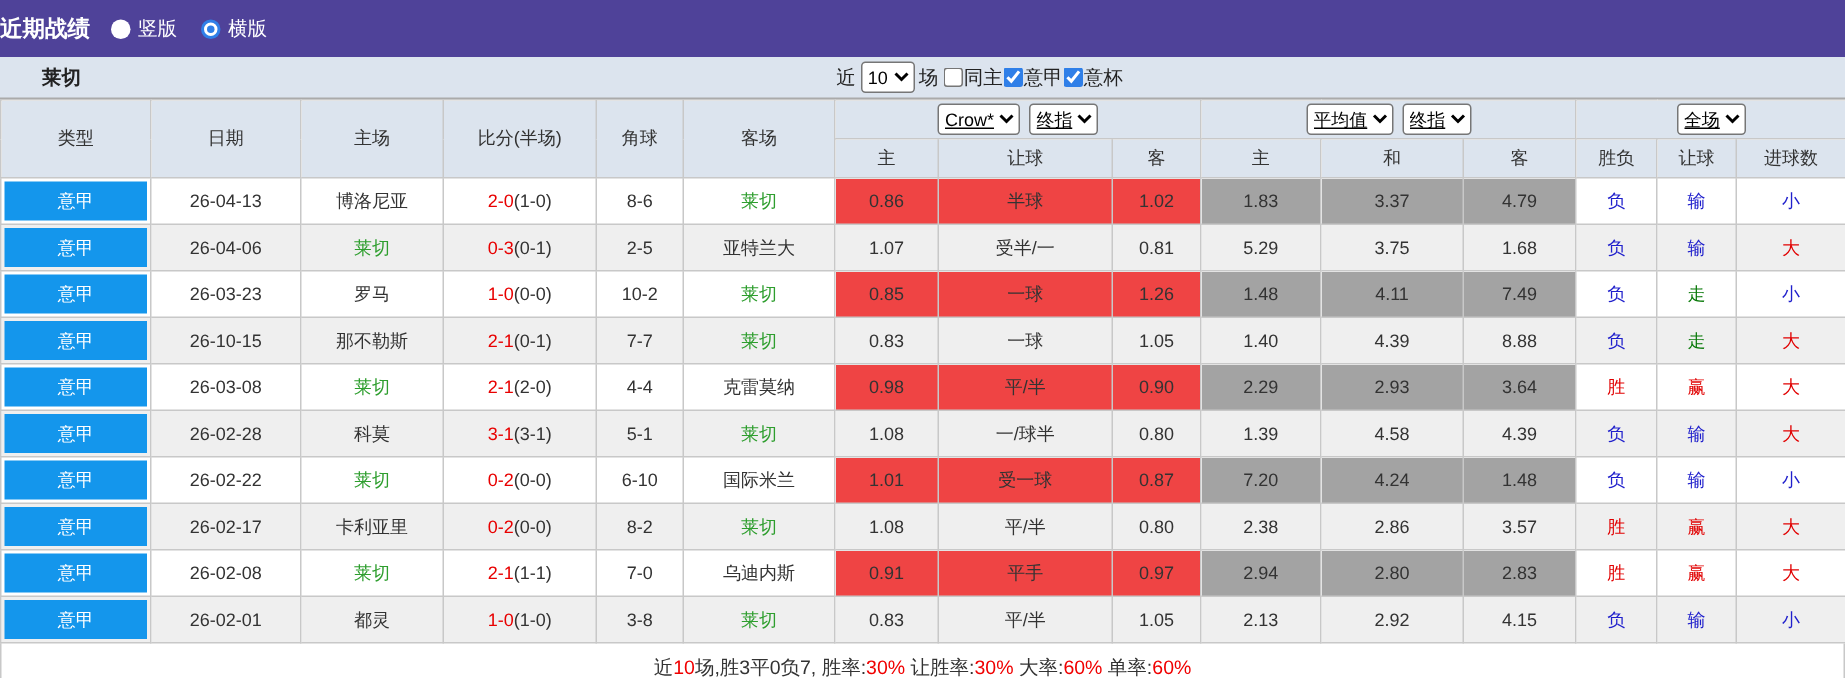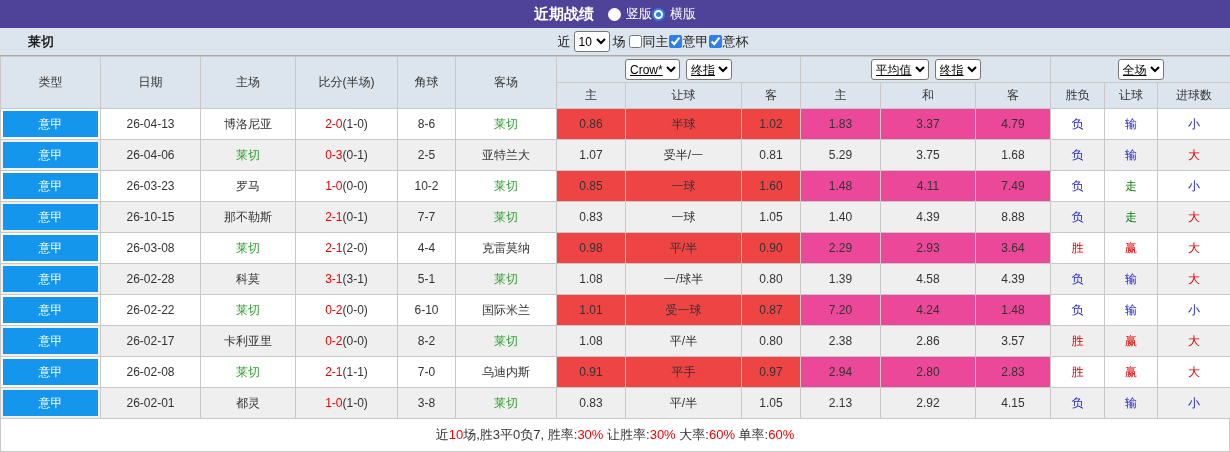--- a/index.html
+++ b/index.html
@@ -5,22 +5,22 @@
   * { box-sizing: border-box; margin: 0; padding: 0; }
   body {
     font-family: "Liberation Sans", "DejaVu Sans", sans-serif;
     background: #fff;
     width: 1230px;
   }
   .page { width: 1230px; height: 452px; background: #fff; }
 
   
   .titlebar {
-    height: 28px; background: #4f4299;
-    display: flex; align-items: center; justify-content: center;
+    height: 38px; background: #4f4299;
+    display: flex; align-items: center; justify-content: flex-start;
     gap: 14px; color: #fff;
   }
   .titlebar .title { font-size: 15px; font-weight: bold; }
   .radio-item { display: flex; align-items: center; gap: 5px; font-size: 13px; cursor: pointer; }
   .radio-dot {
     width: 13px; height: 13px; border-radius: 50%;
     background: #fff; position: relative; display: inline-block;
   }
   .radio-dot.checked { border: 2px solid #2f7fe8; }
   .radio-dot.checked::after {
@@ -54,21 +54,21 @@
     font-size: 12px; color: #333; white-space: nowrap; overflow: hidden;
     font-weight: normal; padding: 0;
   }
   thead th { background: #dce4ee; height: 26px; }
   thead .sel-cell { padding: 2px 0; }
   thead .sel-cell select { margin: 0 3px; text-decoration: underline; }
   tbody td { height: 30px; background: #fff; }
   tr.even td { background: #efefef; }
   td.league { background: #fff; padding: 2px; }
   td.cream { background: #ef4444; }
-  td.lblue { background: #ec4899; }
+  td.lblue { background: #a3a3a3; }
   .badge {
     background: #1496ec; color: #fff; height: 26px; line-height: 26px;
     width: 100%;
   }
   .self { color: #2e9e2e; }
   .ft { color: #e80000; }
 
   
   .summary {
     height: 33px; display: flex; align-items: center; justify-content: center;
@@ -77,21 +77,21 @@
   }
   .summary .red { color: #f00000; }
 </style>
 </head>
 <body>
 
 <div class="page">
 
   <div class="titlebar">
     <span class="title">近期战绩</span>
-    <span id="radio-group" style="display: flex; gap: 0;">
+    <span id="radio-group" style="display: flex; gap: 16px;">
         <span class="radio-item">
           <span class="radio-dot"></span>
           <span>竖版</span>
         </span>
         <span class="radio-item">
           <span class="radio-dot checked"></span>
           <span>横版</span>
         </span>
       </span>
   </div>
@@ -204,21 +204,21 @@
           <td class="league">
             <div class="badge">意甲</div>
           </td>
           <td>26-03-23</td>
           <td>罗马</td>
           <td><span class="ft">1-0</span><span>(0-0)</span></td>
           <td>10-2</td>
           <td class="self">莱切</td>
           <td class="cream">0.85</td>
           <td class="cream">一球</td>
-          <td class="cream">1.60</td>
+          <td class="cream">1.26</td>
           <td class="lblue">1.48</td>
           <td class="lblue">4.11</td>
           <td class="lblue">7.49</td>
           <td style="color: rgb(32, 32, 204);">负</td>
           <td style="color: rgb(10, 122, 10);">走</td>
           <td style="color: rgb(32, 32, 204);">小</td>
         </tr>
         <tr class="even">
           <td class="league">
             <div class="badge">意甲</div>

